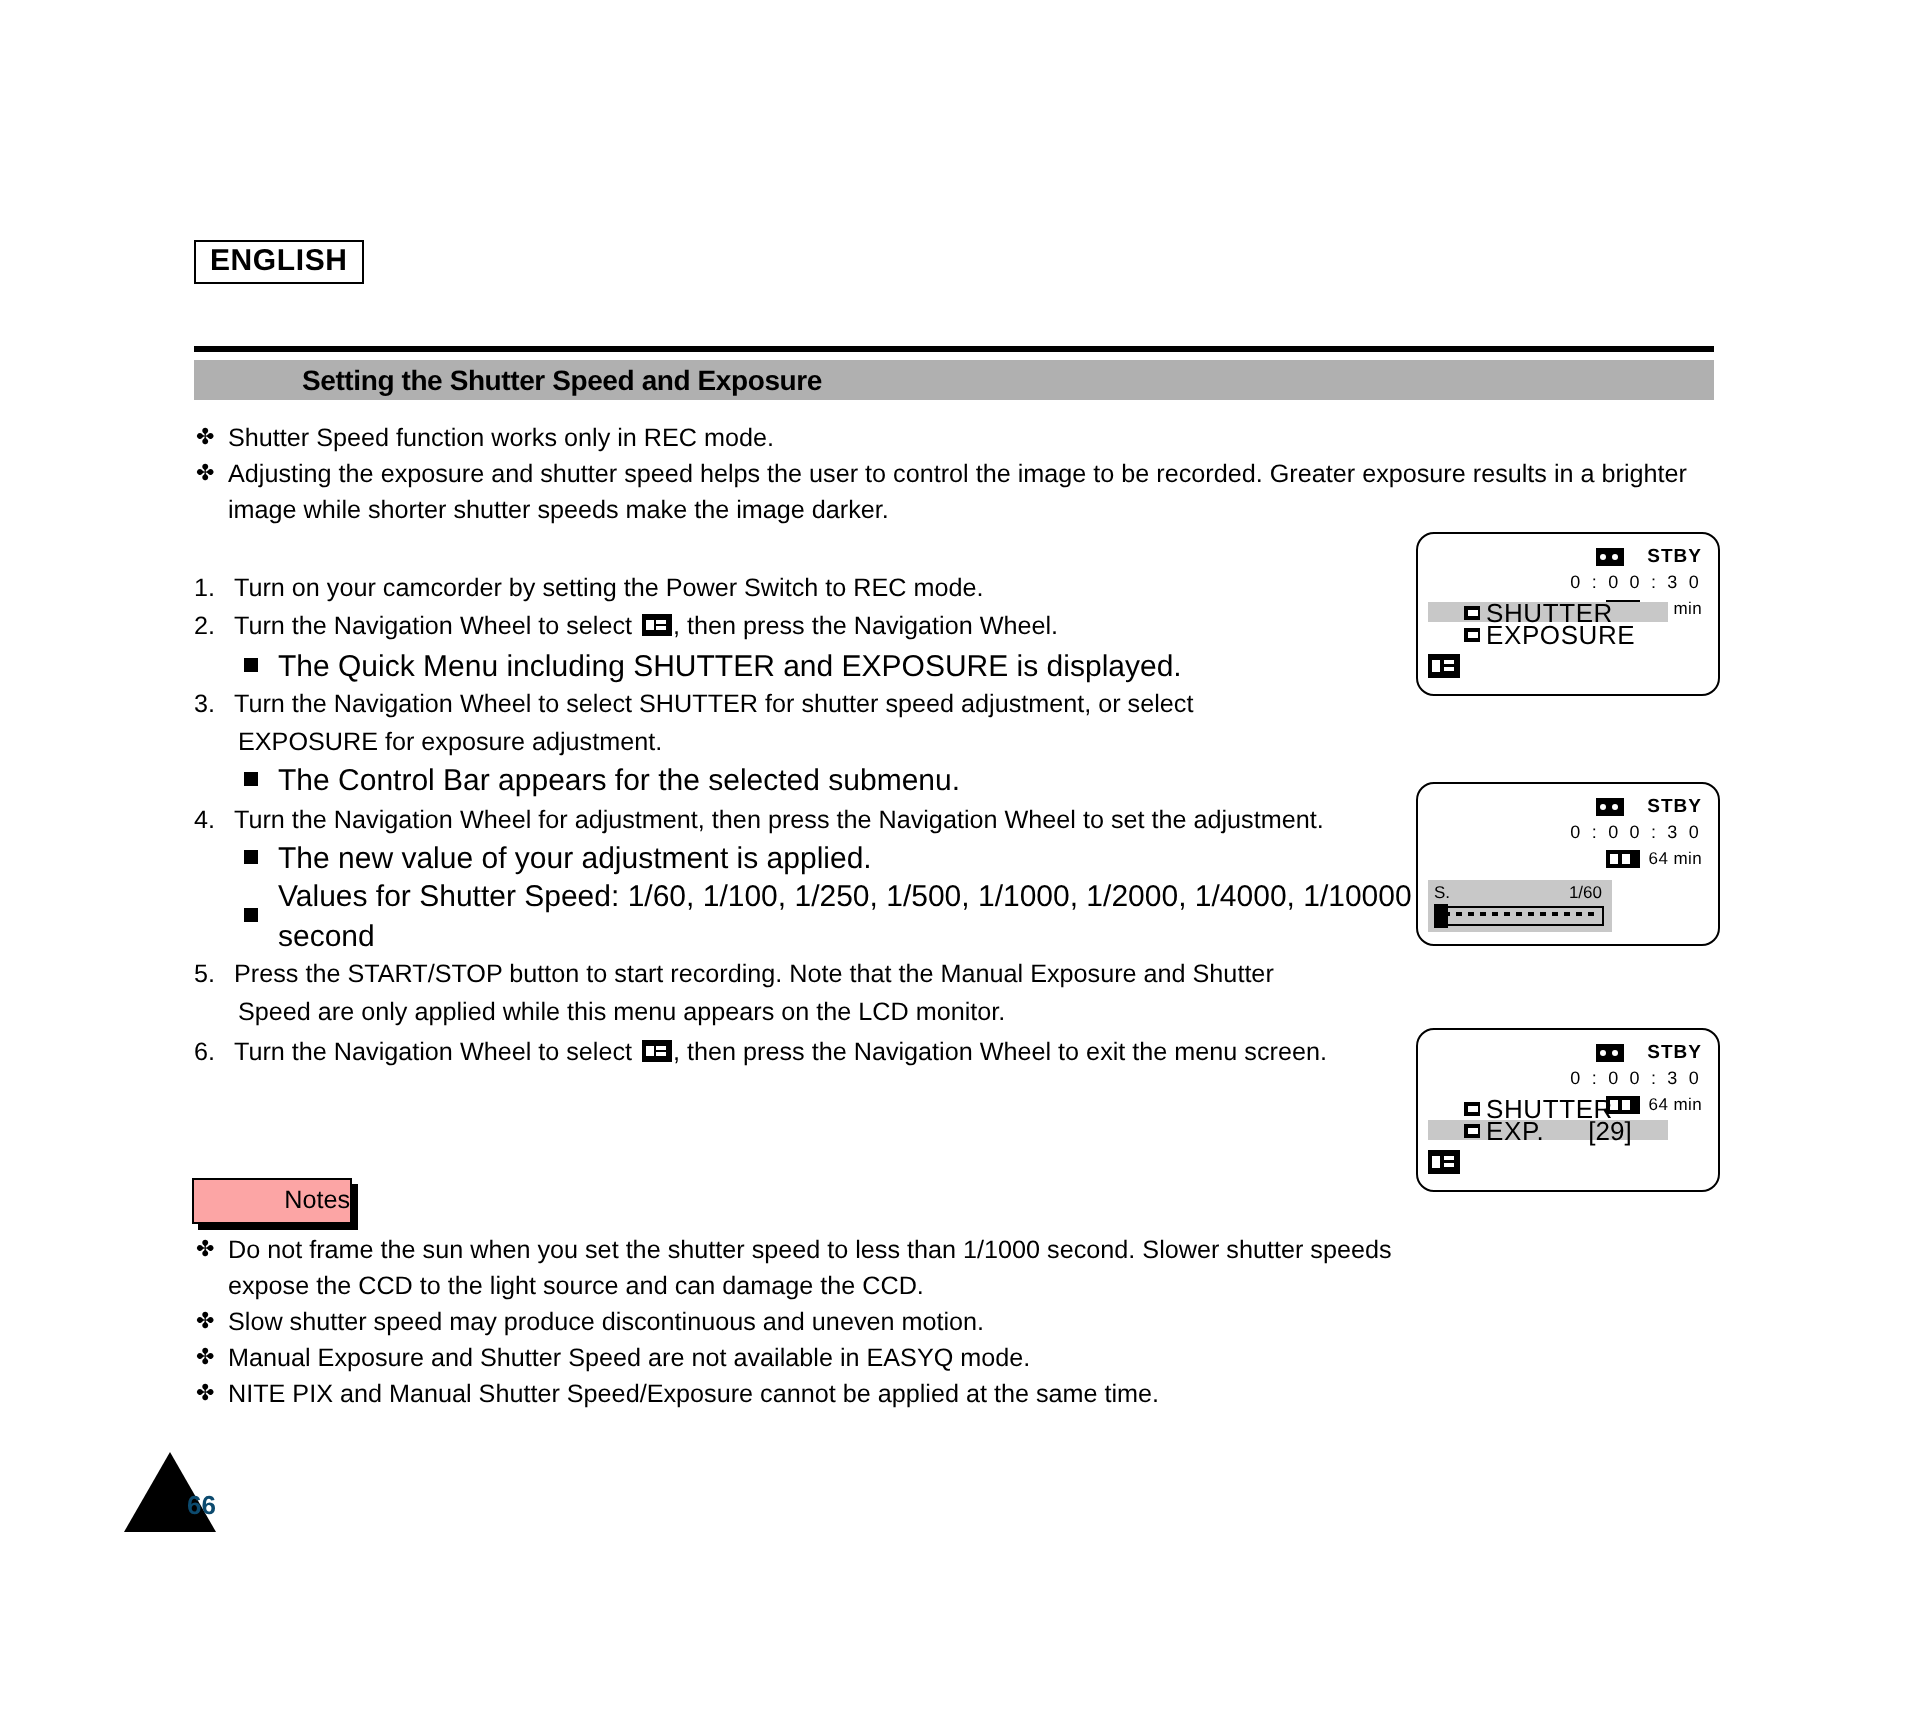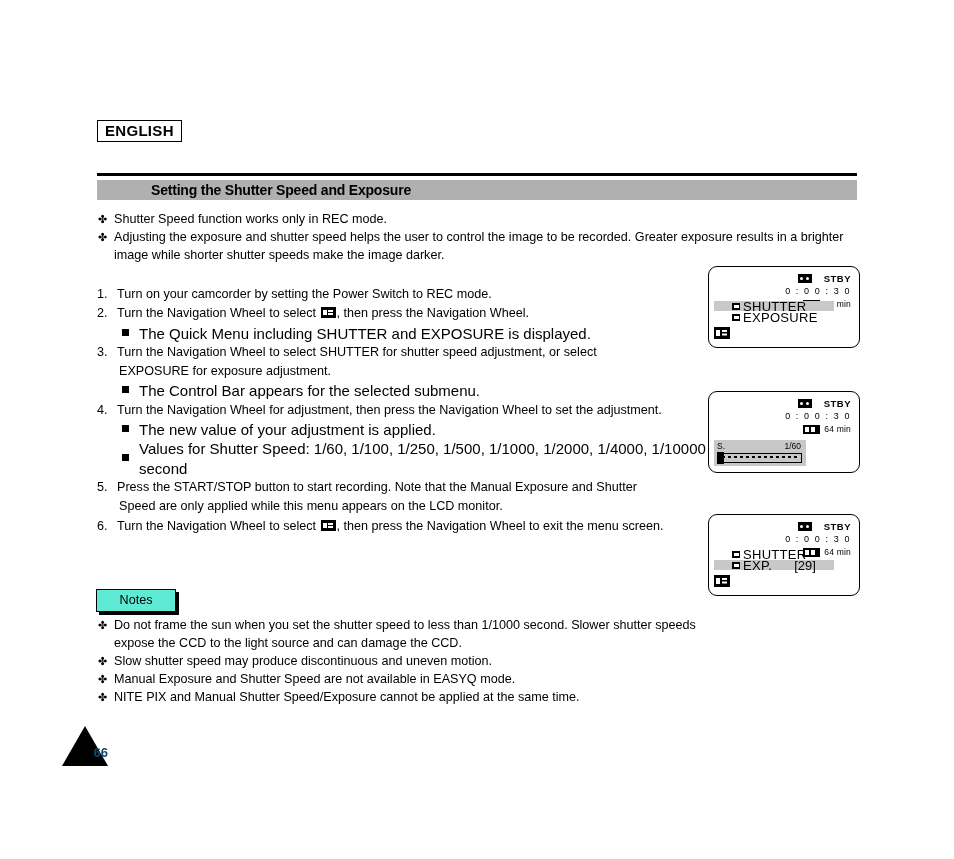--- a/index.html
+++ b/index.html
@@ -176,24 +176,24 @@
   }
 
   
   .notes-badge {
     position: absolute;
     left: 96px;
     top: 589px;
     width: 78px;
     height: 21px;
     border: 1.5px solid #000;
-    background: #5eead4;
+    background: #fca5a5;
     box-shadow: 3px 3px 0 0 #000;
     font-size: 12.6px;
-    text-align: center;
+    text-align: right;
     line-height: 21px;
   }
   .notes-list {
     position: absolute;
     left: 97px;
     top: 616px;
     width: 620px;
   }
 
   

